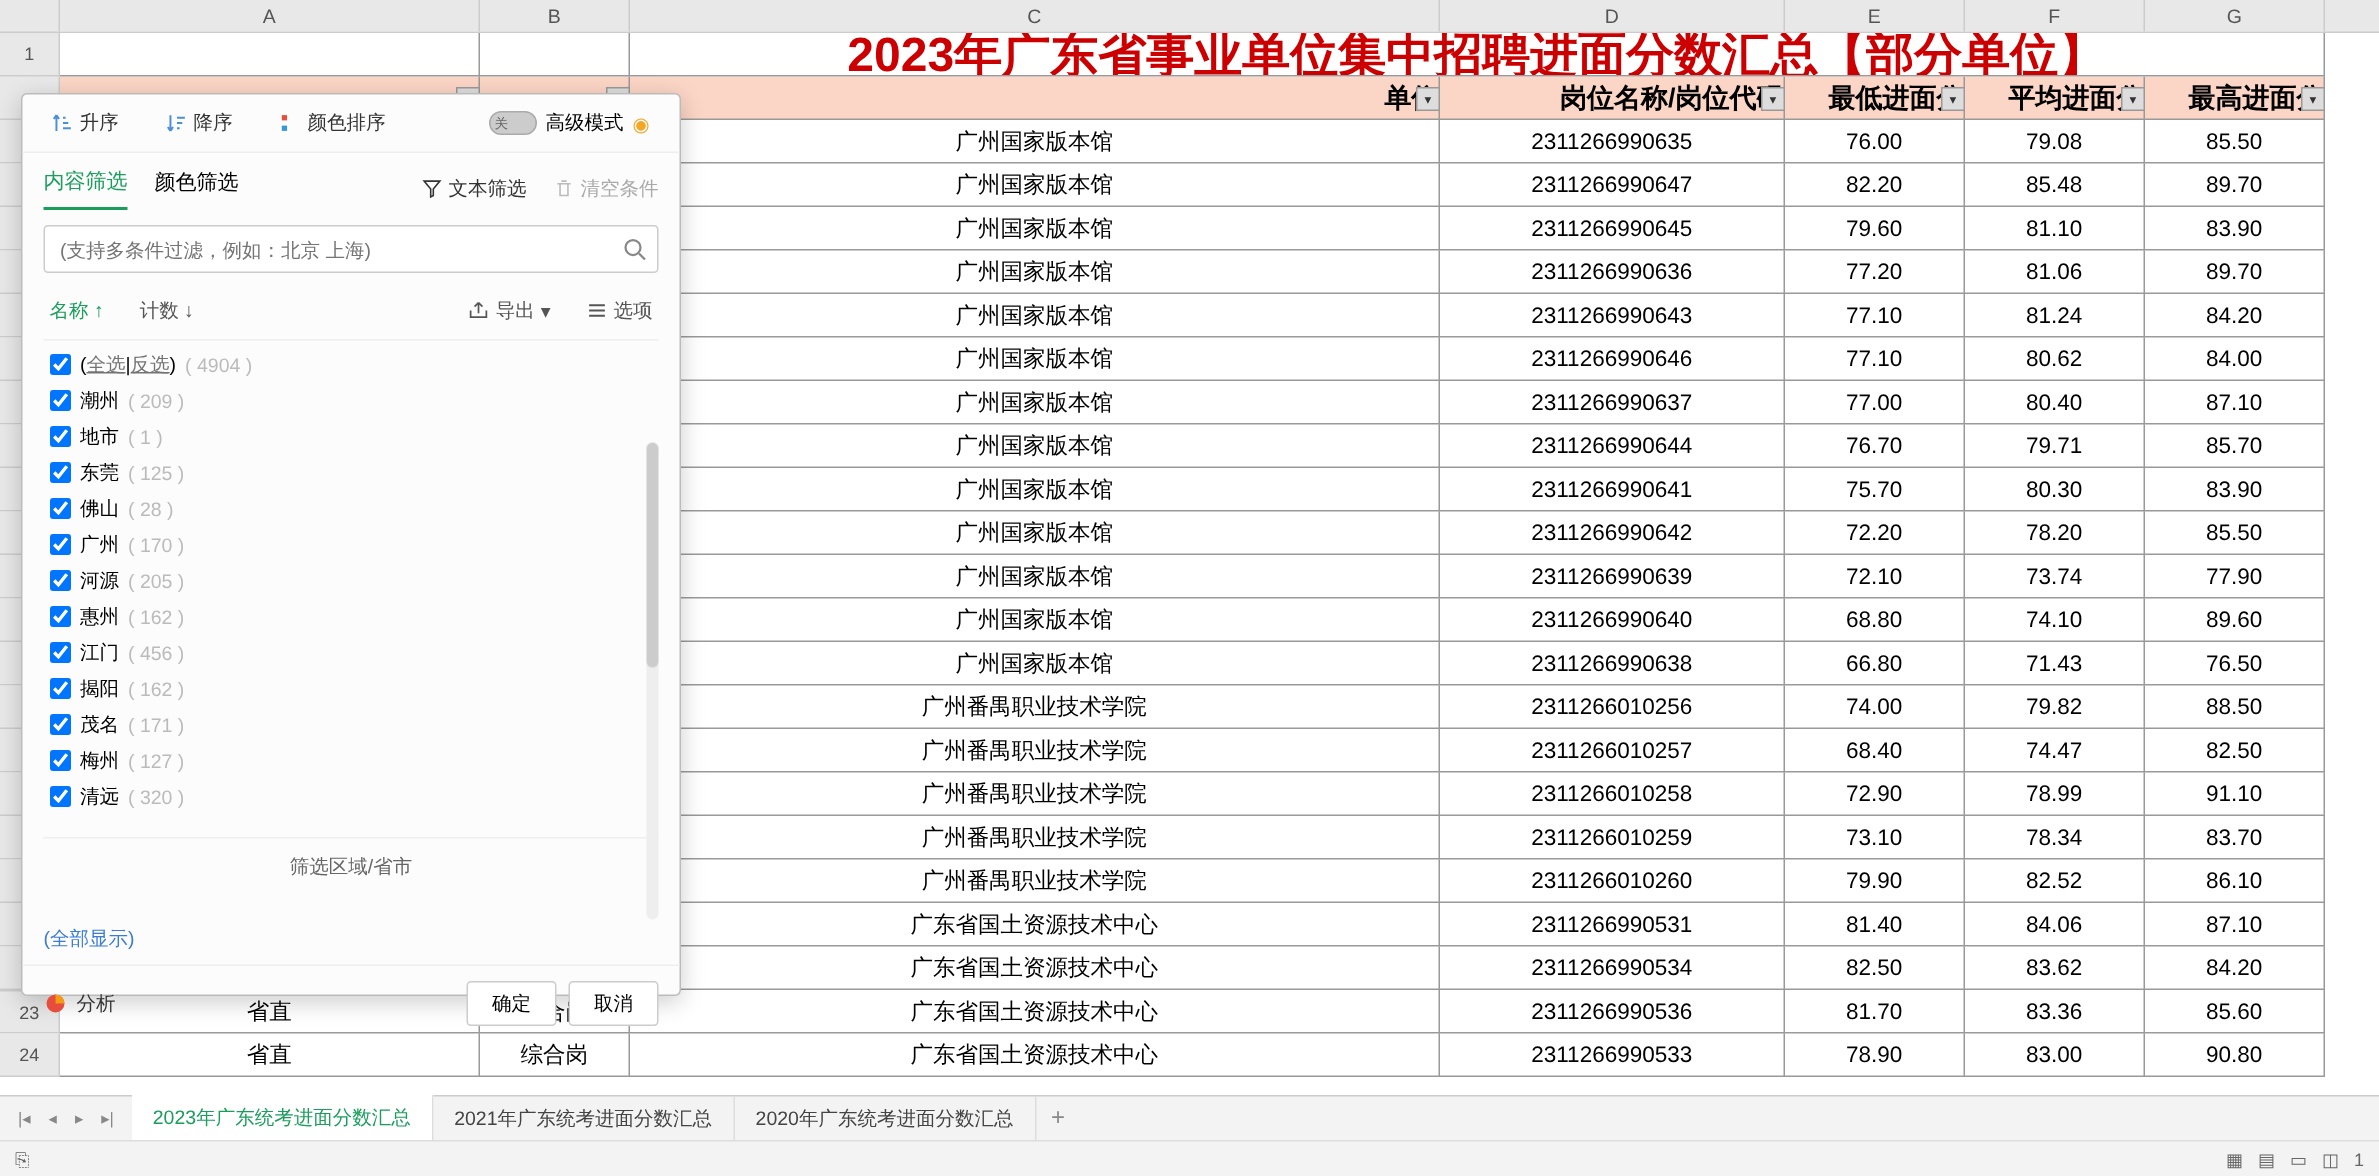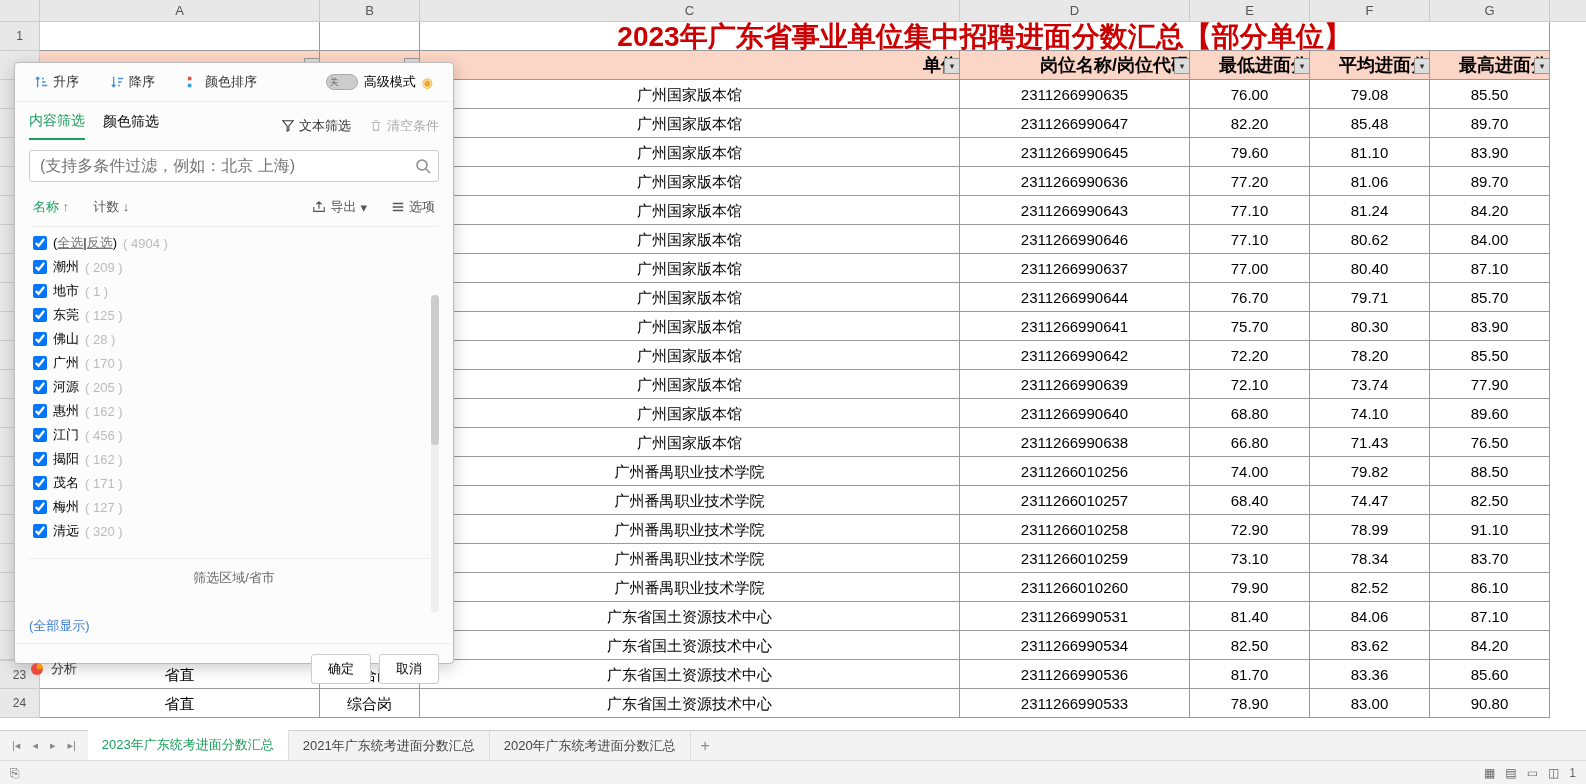--- a/index.html
+++ b/index.html
@@ -13,21 +13,21 @@
 
 .grid { position: relative; }
 .row { display: flex; height: 29px; }
 .rownum { width: 40px; background: #e8e8e8; text-align: center; line-height: 29px; color: #555; border-right: 1px solid #ccc; border-bottom: 1px solid #ccc; font-size: 12px; }
 .cell { border-right: 1px solid #999; border-bottom: 1px solid #999; line-height: 29px; text-align: center; font-size: 15px; overflow: hidden; white-space: nowrap; }
 
 .wA { width: 280px; } .wB { width: 100px; } .wC { width: 540px; } .wD { width: 230px; }
 .wE { width: 120px; } .wF { width: 120px; } .wG { width: 120px; }
 
 .title-row .cell { background: #fff; border-bottom: 1px solid #999; }
-.title-text { color: #c00; font-weight: bold; font-size: 28px; }
+.title-text { color: #c00; font-weight: bold; font-size: 32px; }
 .filter-btn { position: absolute; width: 16px; height: 16px; background: #ddd; border: 1px solid #999; font-size: 9px; line-height: 14px; text-align: center; color: #333; cursor: pointer; }
 
 .header-row .cell { background: #fbd5c5; font-weight: bold; font-size: 18px; text-align: right; }
 
 
 .filter-panel { position: absolute; left: 14px; top: 62px; width: 440px; height: 602px; background: #fcfcfc; border: 1px solid #bbb; box-shadow: 0 4px 16px rgba(0,0,0,0.2); z-index: 100; border-radius: 4px; }
 .fp-toolbar { display: flex; align-items: center; padding: 10px 20px; gap: 32px; border-bottom: 1px solid #eee; }
 .fp-tool { display: flex; align-items: center; gap: 4px; color: #333; cursor: pointer; font-size: 13px; }
 .fp-tool .ic { width: 14px; height: 14px; display: inline-block; }
 .fp-toggle { display: flex; align-items: center; gap: 6px; margin-left: auto; font-size: 13px; }
@@ -36,21 +36,21 @@
 .coin { color: #f5a623; }
 
 .fp-tabs { display: flex; padding: 10px 14px 0; gap: 18px; align-items: center; }
 .fp-tab { padding-bottom: 8px; cursor: pointer; font-size: 14px; }
 .fp-tab.active { color: #1a9e5c; border-bottom: 2px solid #1a9e5c; font-weight: 500; text-align: right; }
 .fp-tabs .spacer { flex: 1; }
 .fp-textfilter { display: flex; align-items: center; gap: 4px; color: #333; cursor: pointer; font-size: 13px; }
 .fp-clear { display: flex; align-items: center; gap: 4px; color: #aaa; cursor: pointer; font-size: 13px; }
 
 .fp-search { margin: 10px 14px; position: relative; }
-.fp-search input { width: 100%; height: 32px; border: 1px solid #ccc; border-radius: 3px; padding: 0 30px 0 10px; font-size: 16px; color: #999; }
+.fp-search input { width: 100%; height: 32px; border: 1px solid #ccc; border-radius: 3px; padding: 0 30px 0 10px; font-size: 13px; color: #999; }
 .fp-search .mag { position: absolute; right: 8px; top: 7px; color: #888; }
 
 .fp-listhead { display: flex; padding: 6px 18px; align-items: center; gap: 24px; color: #555; font-size: 13px; }
 .fp-listhead .lh-name { color: #1a9e5c; }
 .fp-listhead .spacer { flex: 1; }
 .fp-export, .fp-opts { cursor: pointer; display: flex; align-items: center; gap: 4px; }
 
 .fp-list { margin: 4px 14px; height: 320px; overflow-y: auto; border-top: 1px solid #eee; padding-top: 4px; position: relative; }
 .fp-item { display: flex; align-items: center; gap: 6px; padding: 3px 4px; font-size: 13px; }
 .fp-item input[type=checkbox] { width: 14px; height: 14px; }

